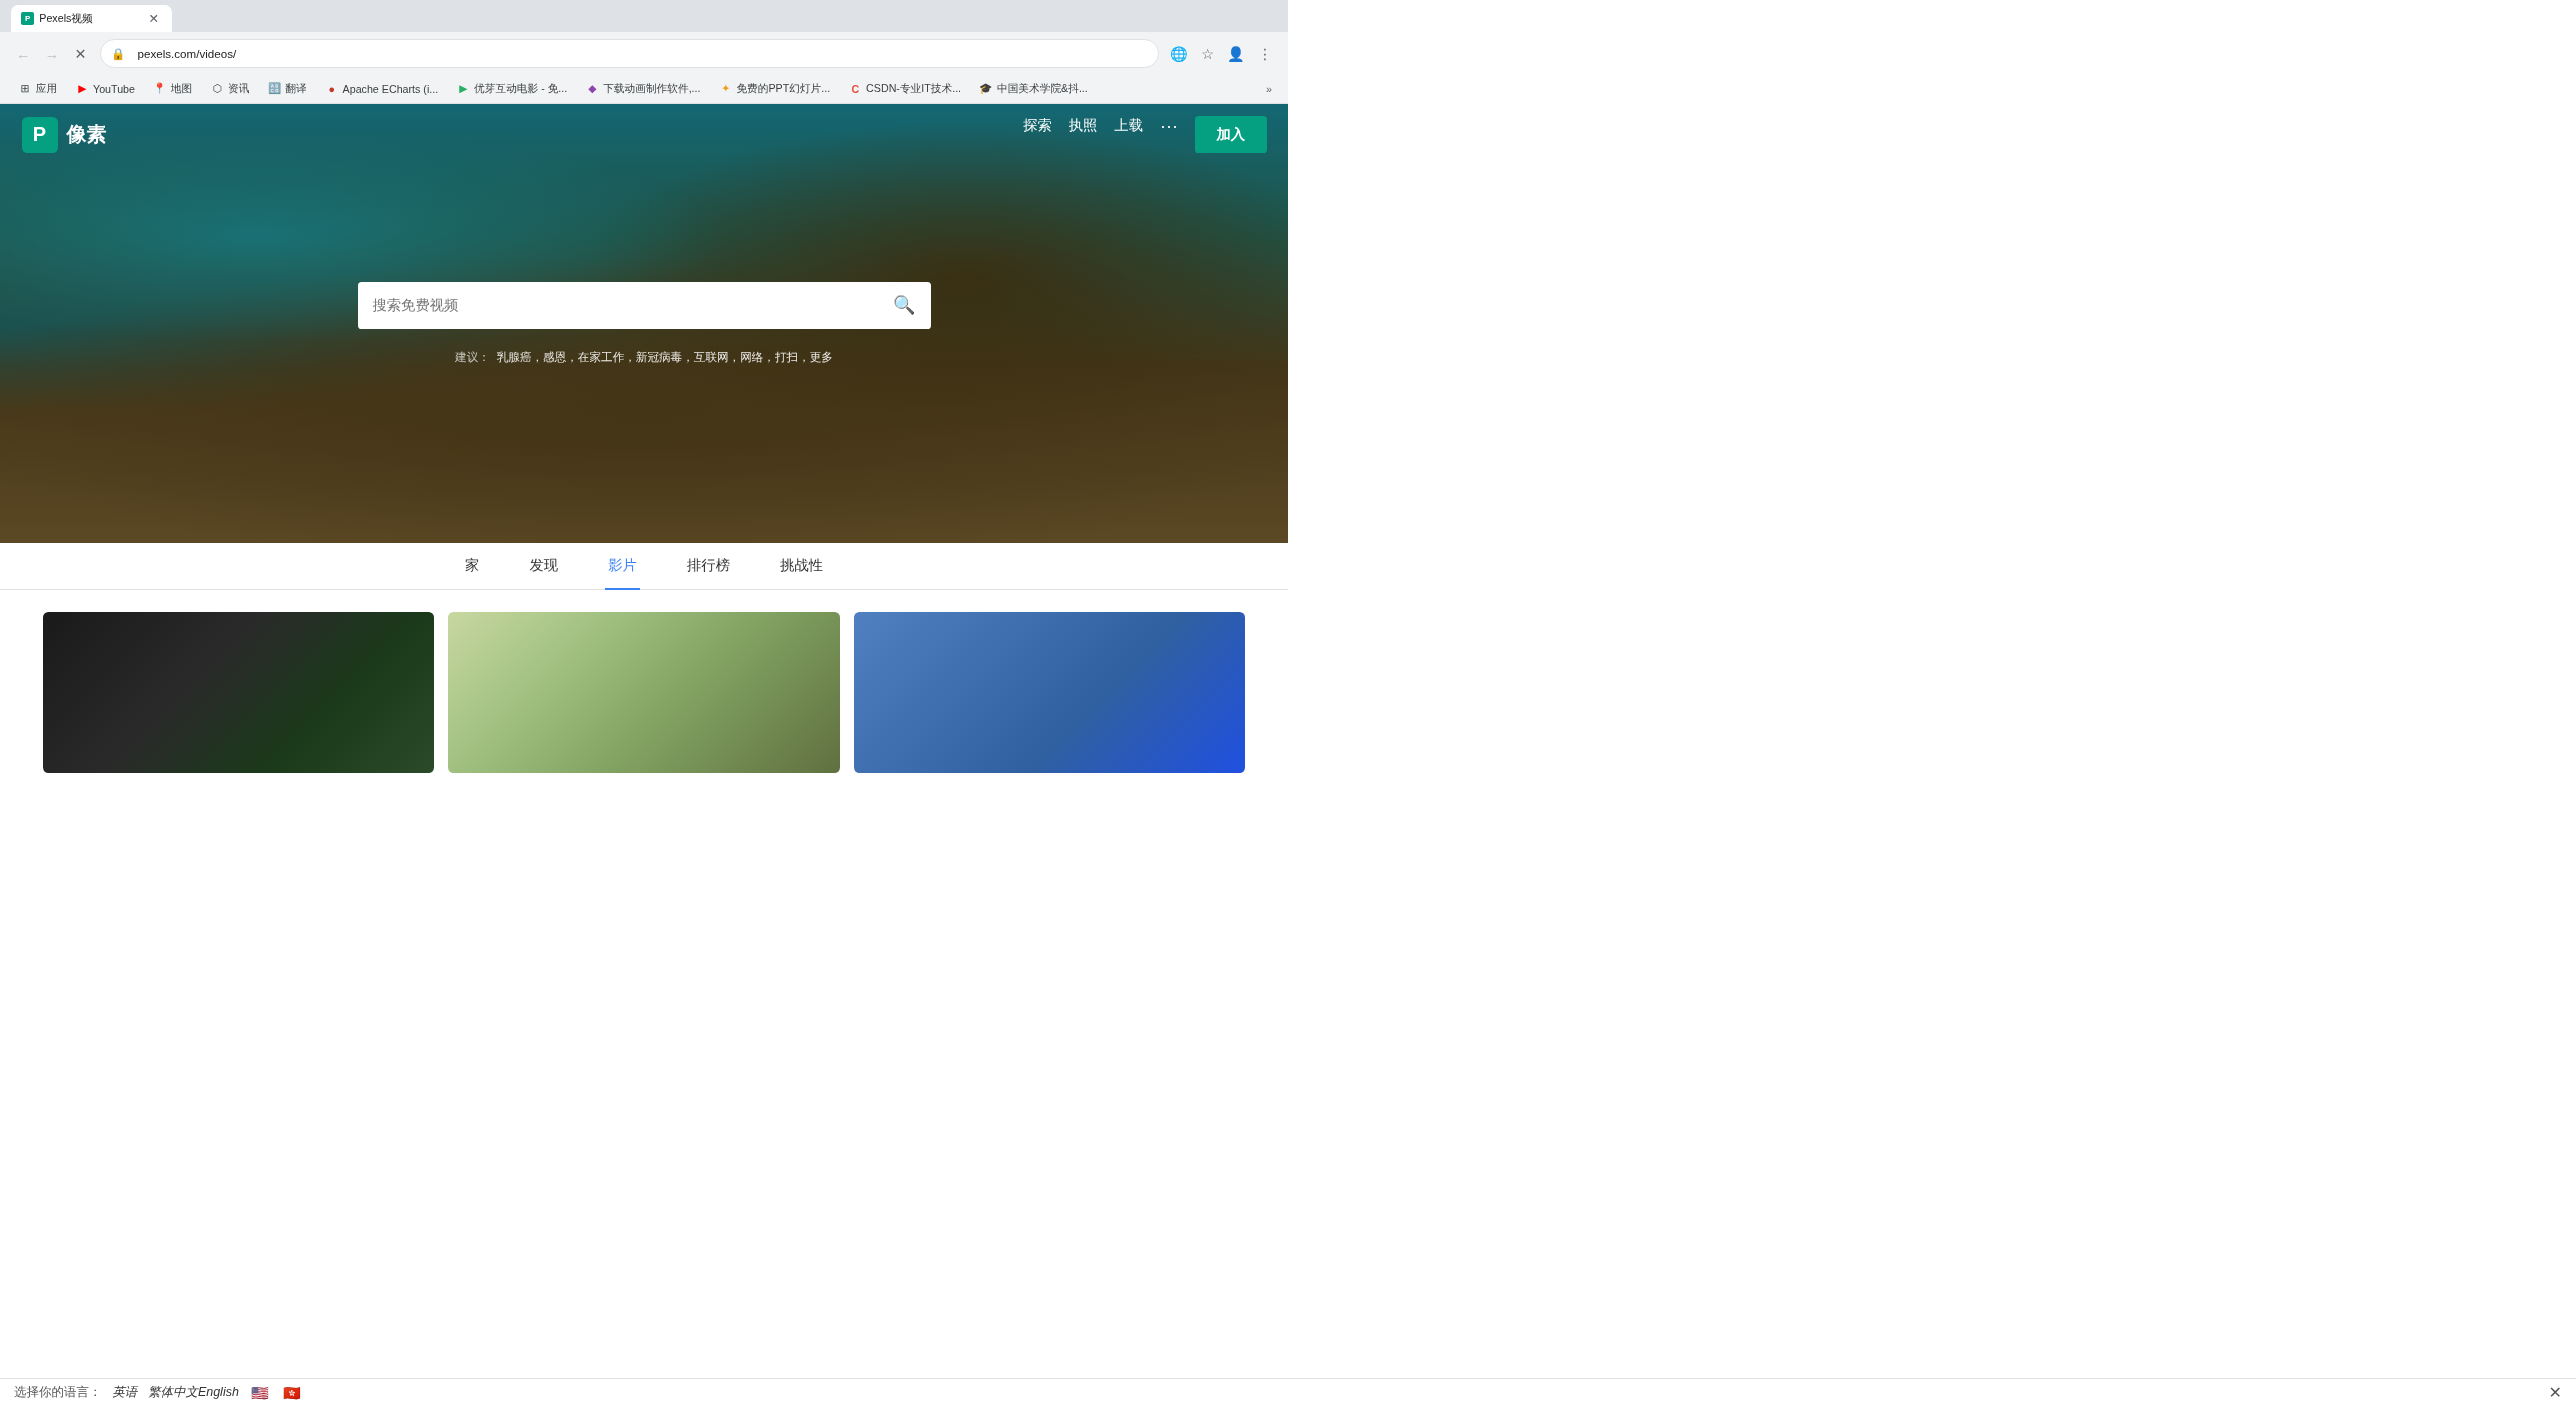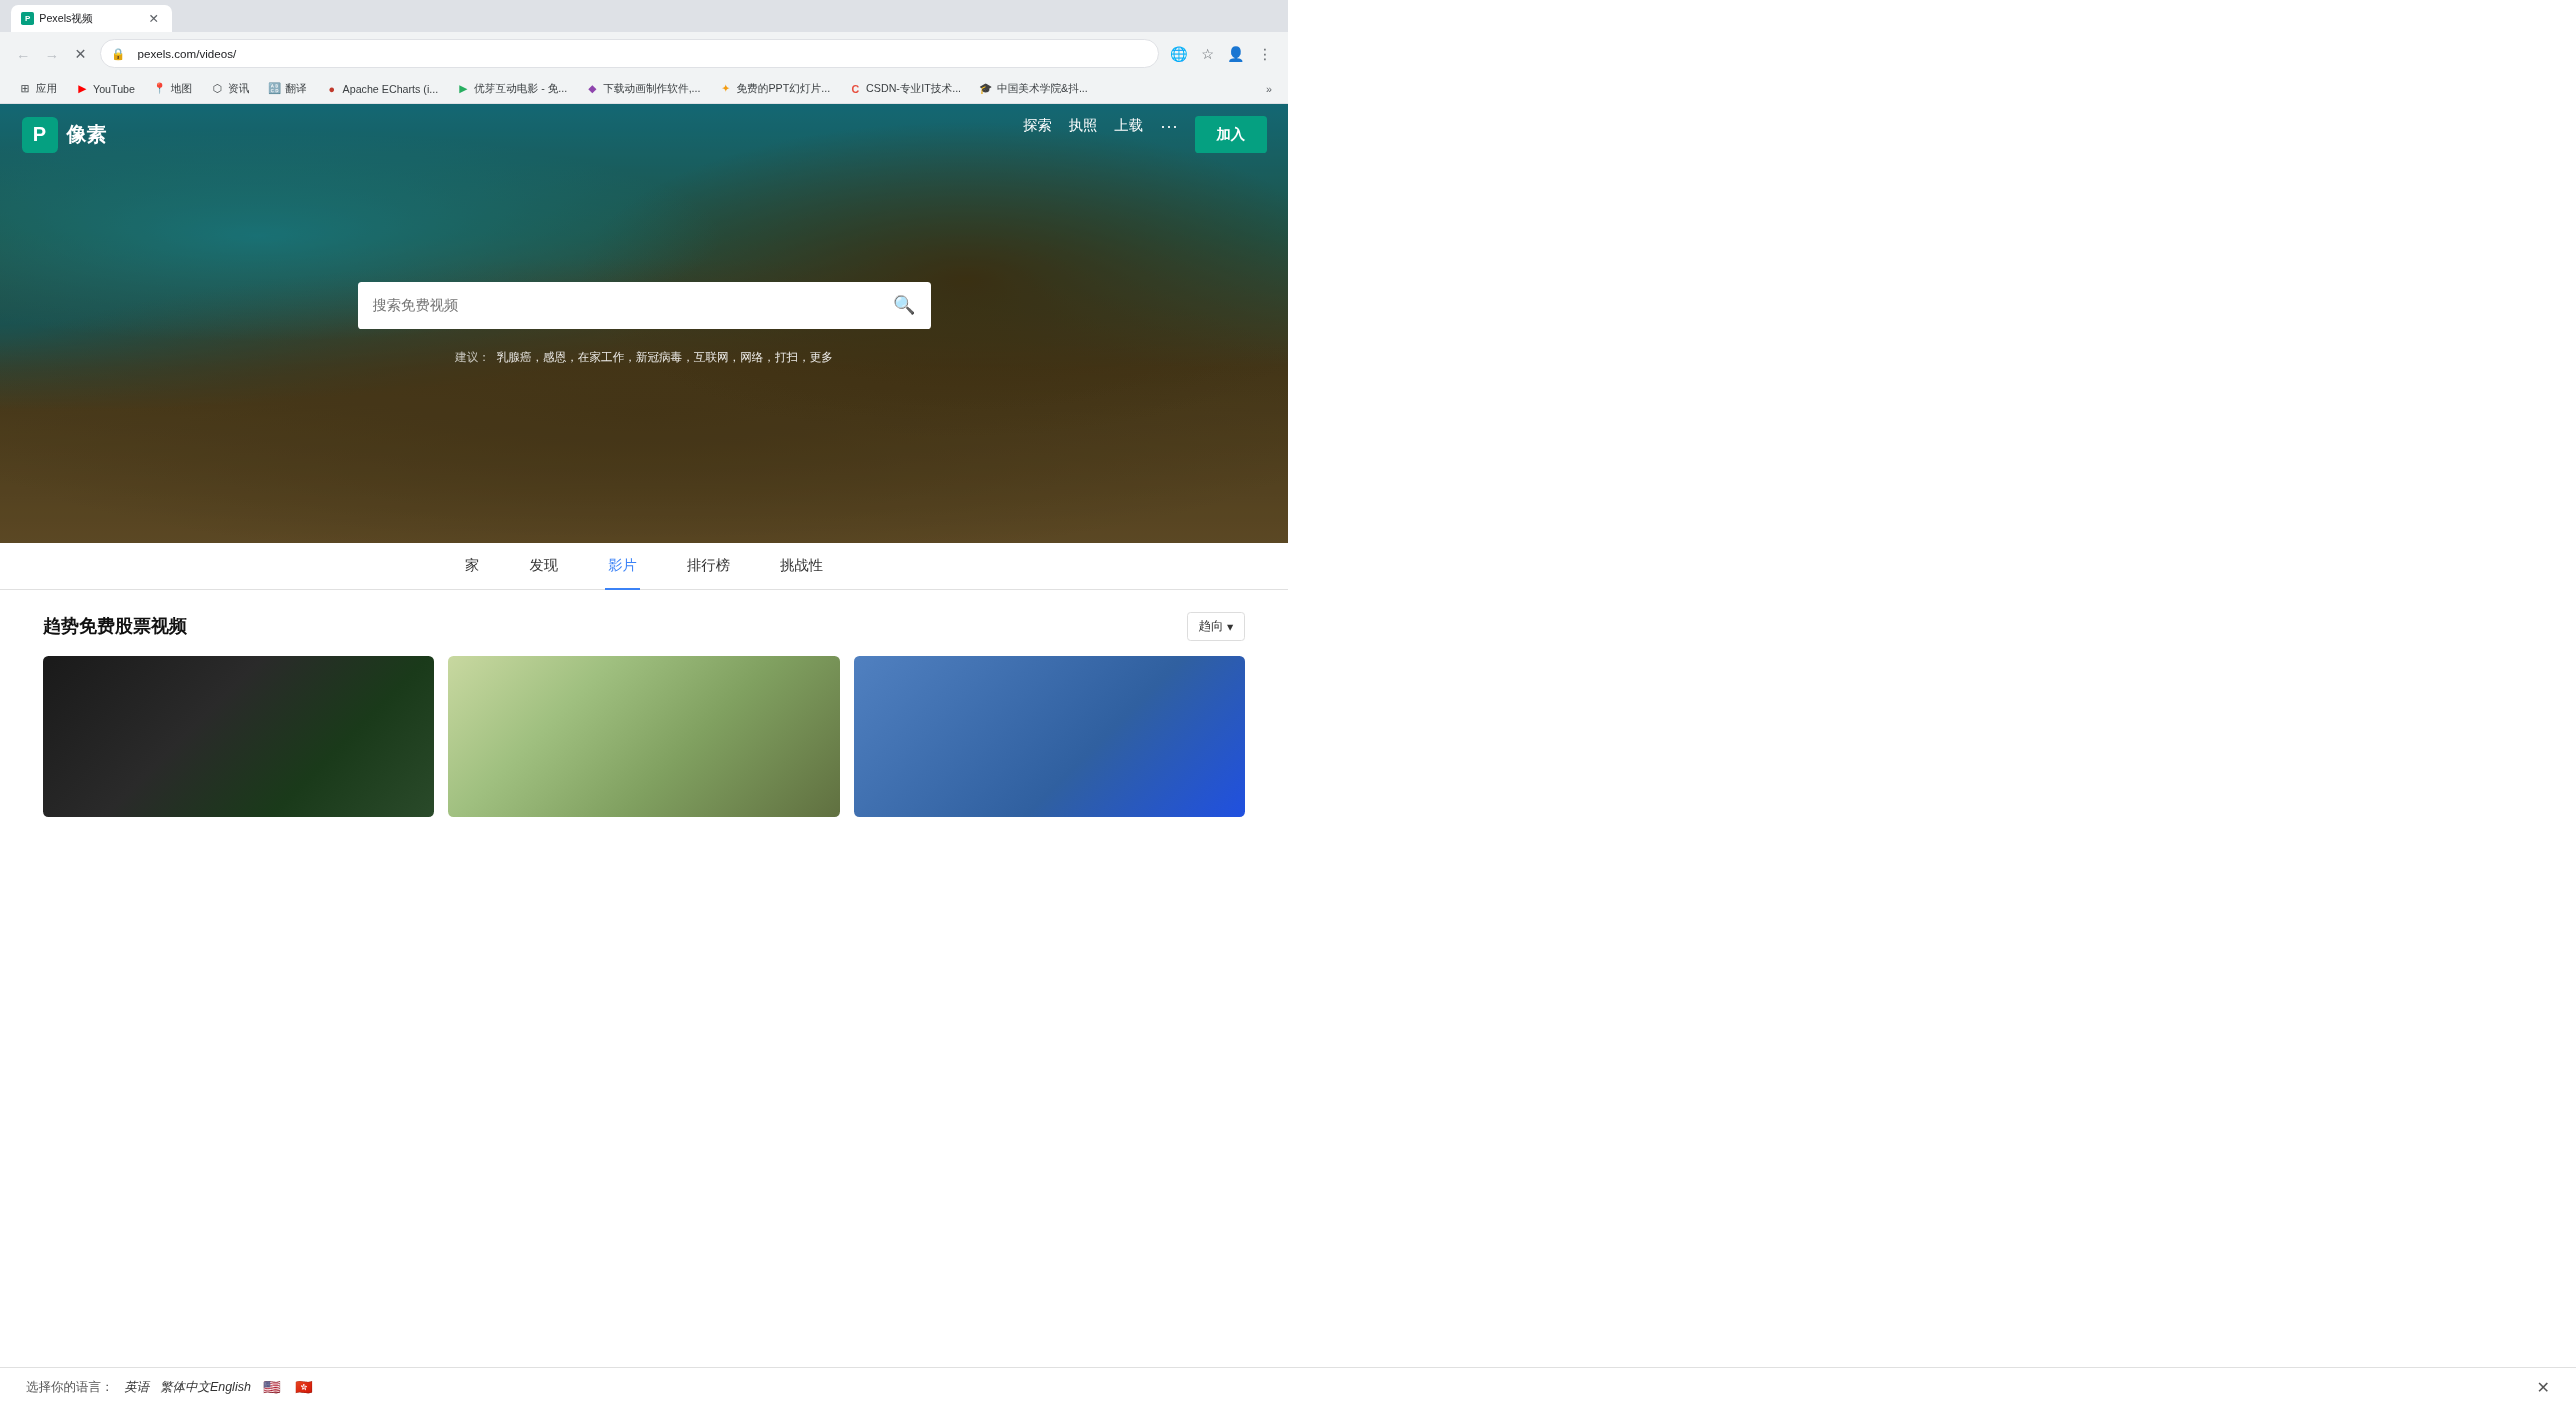--- a/index.html
+++ b/index.html
@@ -73,21 +73,21 @@
 
     
     .video-grid { display: grid; grid-template-columns: repeat(3, 1fr); gap: 14.3px; }
     .video-card { border-radius: 5.4px; overflow: hidden; cursor: pointer; }
     .video-thumb { height: 161px; width: 100%; }
     .thumb-1 { background: linear-gradient(135deg, #1a1a1a 0%, #2a2a2a 40%, #1a3a1a 70%, #2a4a2a 100%); }
     .thumb-2 { background: linear-gradient(135deg, #c8d8a0 0%, #a0c080 30%, #80a060 60%, #607040 100%); }
     .thumb-3 { background: linear-gradient(135deg, #5080c0 0%, #4070b0 30%, #3060a0 60%, #2050e0 100%); }
 
     
-    .lang-bar { position: fixed; bottom: 0; left: 0; right: 0; background: #fff; border-top: 0.9px solid #e0e0e0; height: 39px; display: flex; align-items: center; padding: 0 26px; gap: 10.7px; font-size: 12.5px; z-index: 100; }
+    .lang-bar { position: fixed; bottom: 0; left: 0; right: 0; background: #fff; border-top: 0.9px solid #e0e0e0; height: 28px; display: flex; align-items: center; padding: 0 14px; gap: 10.7px; font-size: 12.5px; z-index: 100; }
     .lang-label { color: #555; }
     .lang-option { color: #333; cursor: pointer; font-weight: 500; font-style: italic; }
     .lang-flag { width: 21.5px; height: 16px; display: inline-flex; align-items: center; justify-content: center; font-size: 14.3px; }
     .lang-close { margin-left: auto; cursor: pointer; color: #555; font-size: 16px; }
 
     
     .lock-icon { color: #5f6368; font-size: 11.6px; }
   </style>
 </head>
 <body>
@@ -212,27 +212,20 @@
 
   <div class="content-tabs">
     <span class="content-tab">家</span>
     <span class="content-tab">发现</span>
     <span class="content-tab active">影片</span>
     <span class="content-tab">排行榜</span>
     <span class="content-tab">挑战性</span>
   </div>
 
   <div class="section">
-    <div class="section-header">
-      <h2 class="section-title">趋势免费股票视频</h2>
-      <button class="trend-btn">
-        <span>趋向</span>
-        <span>▾</span>
-      </button>
-    </div>
     <div class="video-grid">
       <div class="video-card">
         <div class="video-thumb thumb-1"></div>
       </div>
       <div class="video-card">
         <div class="video-thumb thumb-2"></div>
       </div>
       <div class="video-card">
         <div class="video-thumb thumb-3"></div>
       </div>

